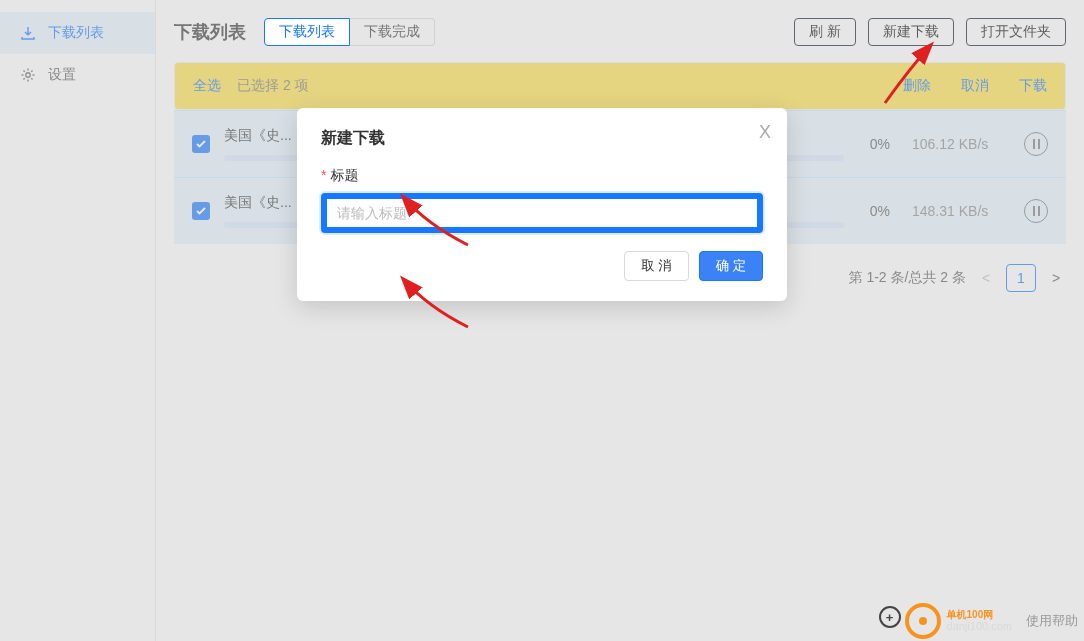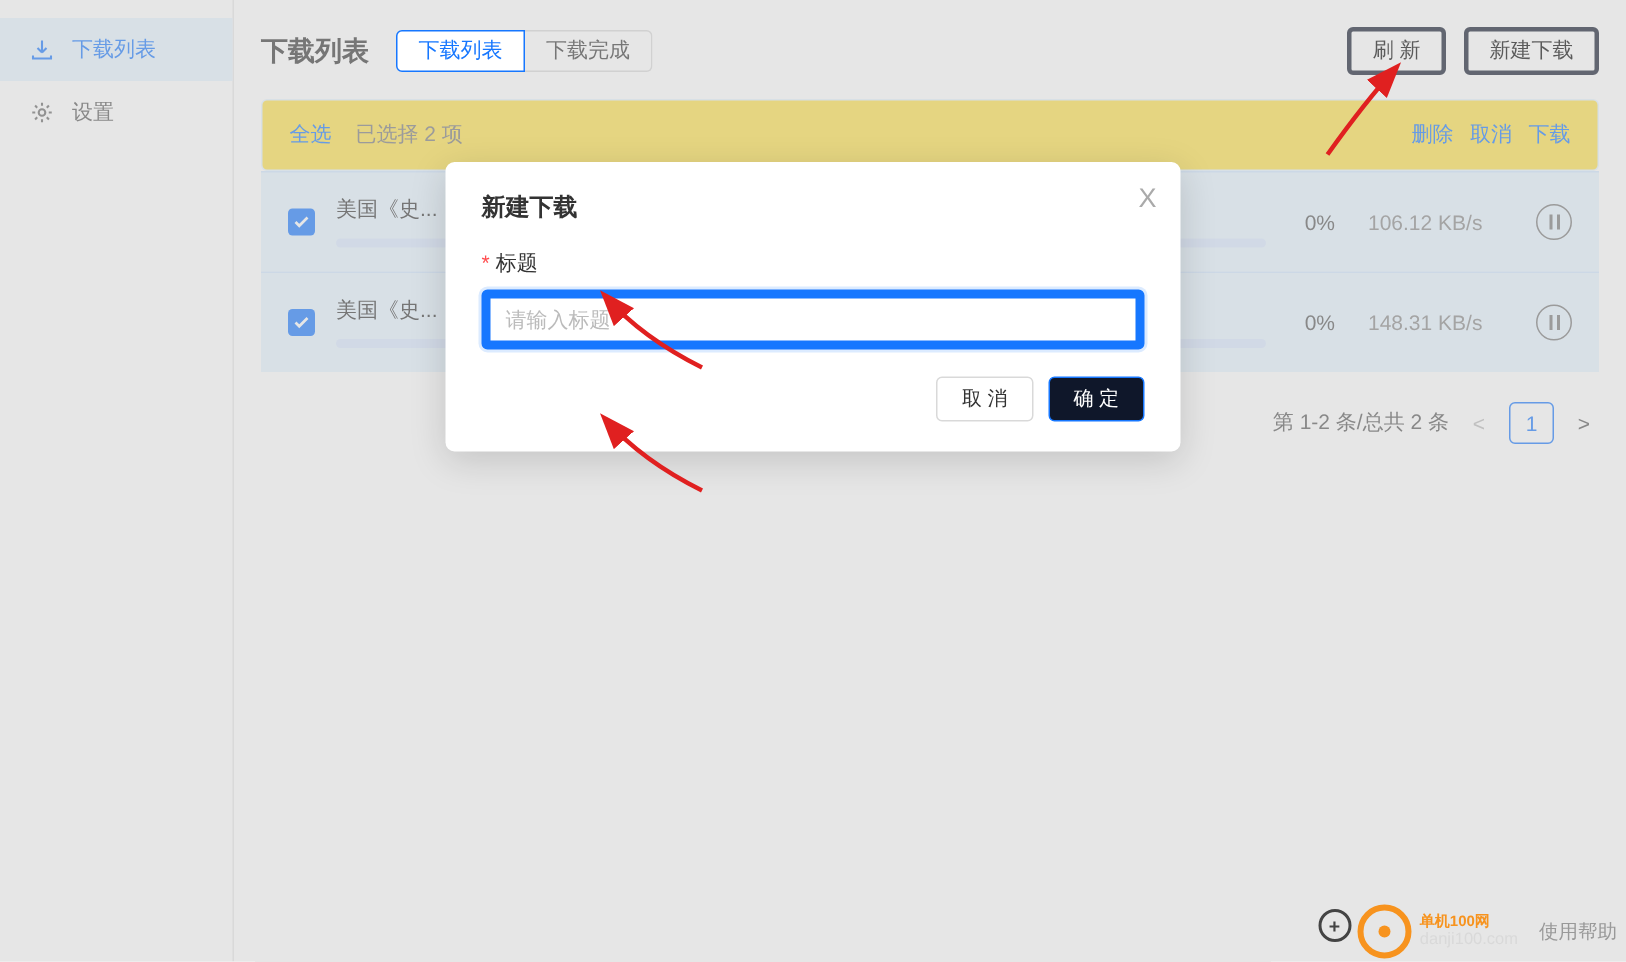--- a/index.html
+++ b/index.html
@@ -17,27 +17,27 @@
     
     .main { flex: 1; padding: 18px 18px 18px 18px; display: flex; flex-direction: column; }
     .header { display: flex; align-items: center; gap: 12px; margin-bottom: 16px; }
     .page-title { font-size: 18px; font-weight: 600; margin-right: 6px; }
     .tabs { display: flex; gap: 0; }
     .tab { padding: 4px 14px; border: 1px solid #d9d9d9; cursor: pointer; background: #fff; font-size: 14px; }
     .tab:first-child { border-radius: 4px 0 0 4px; }
     .tab:last-child { border-radius: 0 4px 4px 0; border-left: none; }
     .tab.active { border-color: #1677ff; color: #1677ff; position: relative; z-index: 1; }
     .spacer { flex: 1; }
-    .btn { padding: 4px 14px; border: 3px solid #0f172a; border-radius: 4px; background: #fff; cursor: pointer; font-size: 14px; }
+    .btn { padding: 4px 14px; border: 1px solid #0f172a; border-radius: 4px; background: #fff; cursor: pointer; font-size: 14px; }
     
     
     .selection-bar { background: #fde047; border: 1px solid #e6f4ff; border-radius: 4px; padding: 14px 18px; display: flex; align-items: center; position: relative; }
     .select-all { color: #1677ff; cursor: pointer; margin-right: 16px; }
     .sel-count { color: #777; }
-    .sel-actions { margin-left: auto; display: flex; gap: 11px; }
+    .sel-actions { margin-left: auto; display: flex; gap: 30px; }
     .sel-link { color: #1677ff; cursor: pointer; }
     
     
     .items { }
     .item-row { display: flex; align-items: center; background: #e6f4ff; padding: 16px 18px; gap: 14px; border-top: 1px solid #cfe6ff; }
     .chk { width: 18px; height: 18px; border-radius: 3px; background: #1677ff; display: inline-flex; align-items: center; justify-content: center; }
     .chk svg { width: 12px; height: 12px; }
     .item-main { flex: 1; display: flex; flex-direction: column; gap: 10px; }
     .item-title { font-size: 14px; color: #333; }
     .progress { width: 620px; height: 6px; background: #d9e8ff; border-radius: 3px; position: relative; }
@@ -60,21 +60,21 @@
     .modal { width: 490px; background: #fff; border-radius: 6px; box-shadow: 0 6px 24px rgba(0,0,0,0.15); padding: 20px 24px; position: relative; }
     .modal-close { position: absolute; right: 16px; top: 14px; font-size: 18px; color: #aaa; cursor: pointer; font-family: Arial; }
     .modal-title { font-size: 16px; font-weight: 600; margin-bottom: 18px; }
     .form-row { margin-bottom: 18px; }
     .label-line { margin-bottom: 8px; }
     .req { color: #ff4d4f; margin-right: 4px; }
     .inp { width: 100%; border: 6px solid #7f1d1d; border-radius: 4px; padding: 6px 10px; font-size: 14px; outline: none; }
     .inp.focus { border-color: #1677ff; box-shadow: 0 0 0 2px rgba(22,119,255,0.15); }
     .inp::placeholder { color: #bbb; }
     .modal-footer { display: flex; justify-content: flex-end; gap: 10px; margin-top: 6px; }
-    .btn-primary { background: #0f172a; color: #fff; border: 1px solid #1677ff; padding: 5px 16px; border-radius: 4px; cursor: pointer; }
+    .btn-primary { background: #3b82f6; color: #fff; border: 1px solid #1677ff; padding: 5px 16px; border-radius: 4px; cursor: pointer; }
     .btn-default { background: #fff; color: #333; border: 1px solid #d9d9d9; padding: 5px 16px; border-radius: 4px; cursor: pointer; }
     
     
     .arrow { position: absolute; pointer-events: none; }
     .arrow svg { overflow: visible; }
     
     
     .watermark { position: absolute; right: 6px; bottom: 2px; display: flex; align-items: center; gap: 6px; color: #c0c0c0; font-size: 13px; }
     .wm-badge { width: 36px; height: 36px; border: 4px solid #f7931e; border-radius: 50%; display: inline-flex; align-items: center; justify-content: center; position: relative; }
     .wm-badge::after { content: ""; width: 8px; height: 8px; background: #f7931e; border-radius: 50%; }
@@ -110,20 +110,21 @@
   <main class="main">
     <div class="header">
       <span class="page-title">下载列表</span>
       <div class="tabs">
         <div class="tab active">下载列表</div>
         <div class="tab">下载完成</div>
       </div>
       <div class="spacer"></div>
       <button class="btn">刷 新</button>
       <button class="btn">新建下载</button>
+      <button class="btn">打开文件夹</button>
     </div>
 
     <div class="selection-bar">
       <span class="select-all">全选</span>
       <span class="sel-count">已选择 2 项</span>
       <div class="sel-actions">
         <span class="sel-link">删除</span>
         <span class="sel-link">取消</span>
         <span class="sel-link">下载</span>
       </div>

